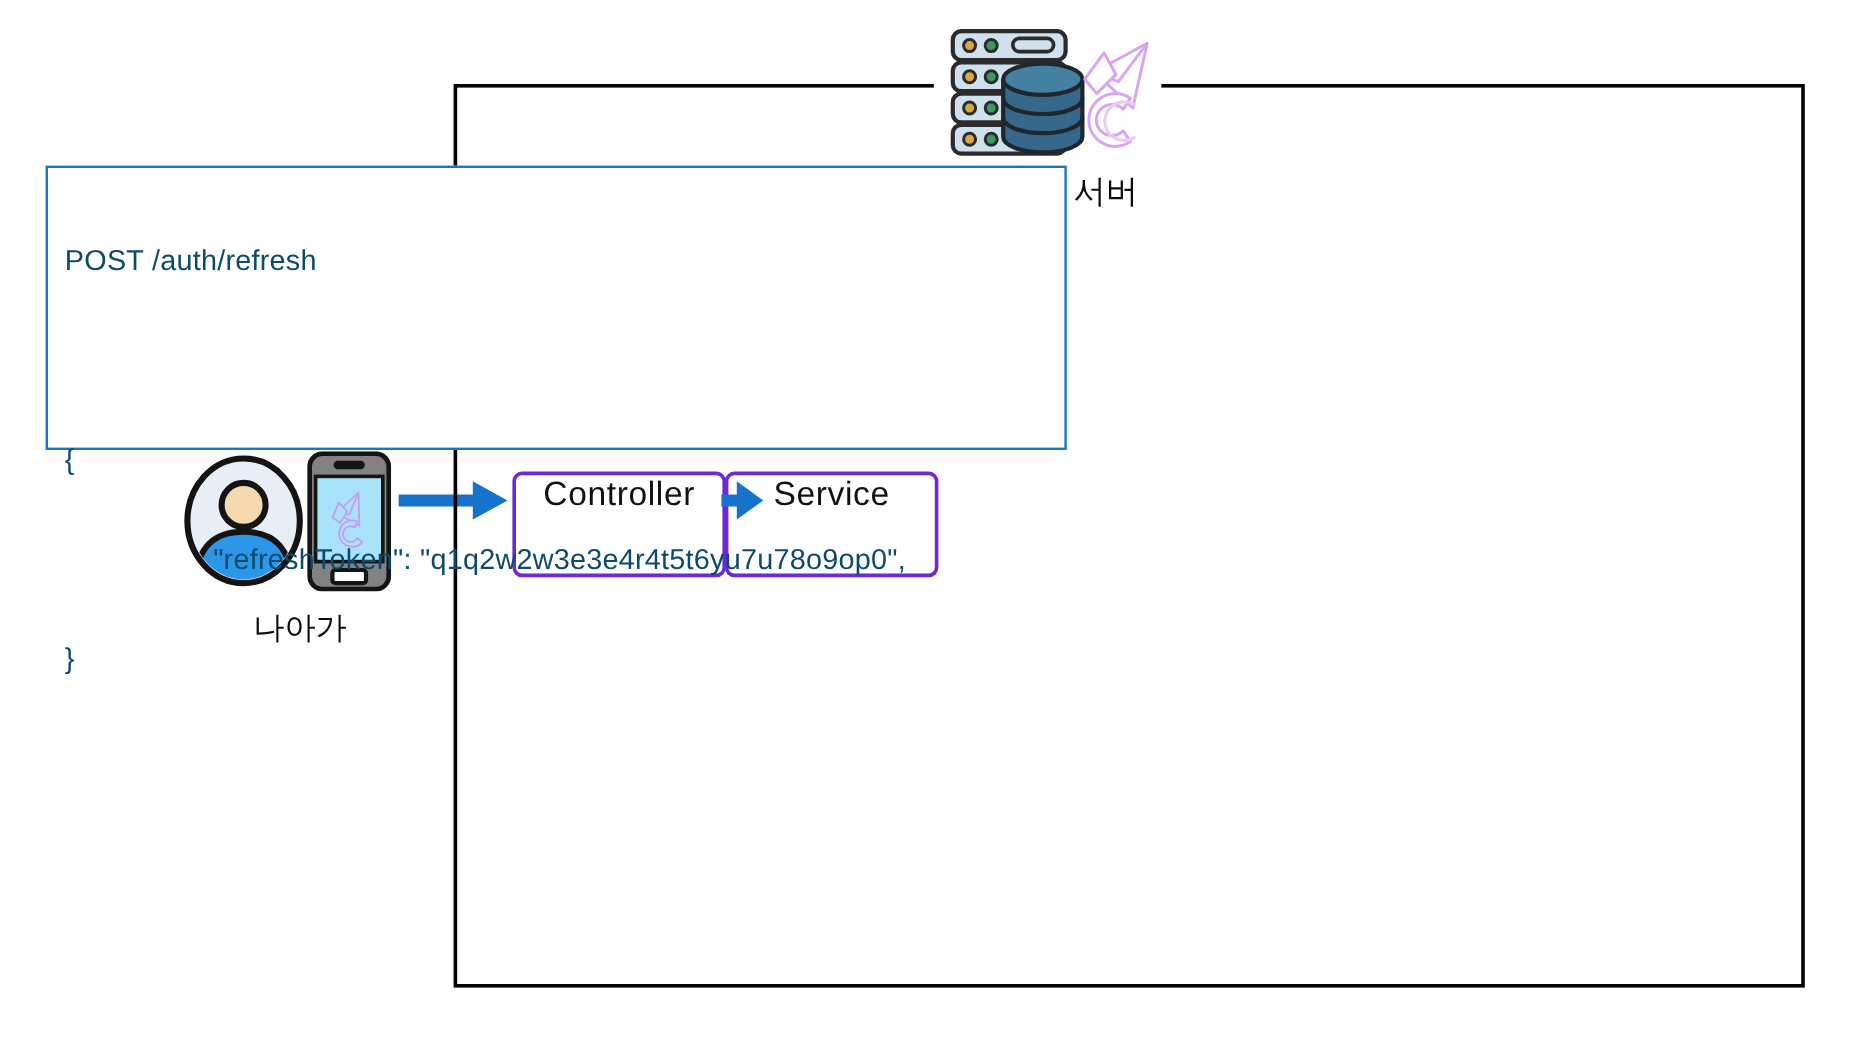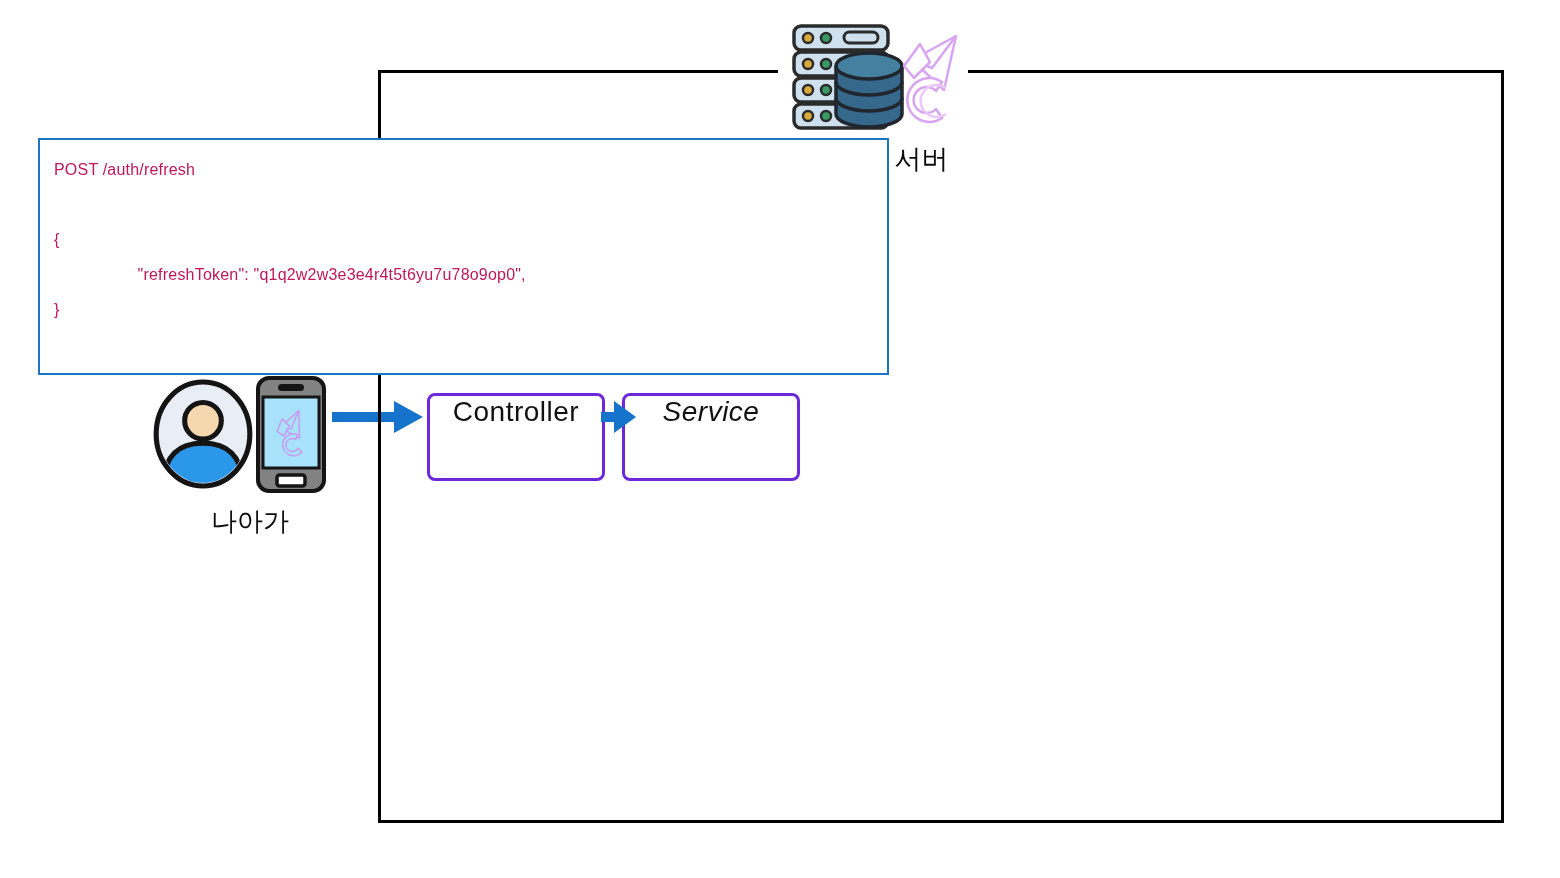--- a/index.html
+++ b/index.html
@@ -25,40 +25,41 @@
   .code-box{
     left:38px;top:138px;width:833px;height:221px;
     background:#ffffff;
     border:2px solid #1a76c2;
     z-index:6;
     padding:12px 0 0 14px;
     box-sizing:content-box;
   }
   .code-line{
     white-space:pre;
-    font-size:16px;
+    font-size:24px;
     line-height:35px;
     min-height:35px;
-    color:#be185d;
+    color:#0c4a6e;
     letter-spacing:0.2px;
+    margin-top:48px;
   }
 
   
   .flow-box{
     width:172px;height:82px;
     border:3px solid #6d28d9;
     border-radius:8px;
     background:#fff;
     display:flex;align-items:flex-start;justify-content:center;
     font-size:28px;
     letter-spacing:0.5px;
     z-index:2;
   }
   .controller-box{left:427px;top:393px;}
-  .service-box{left:622px;top:393px;font-style:italic;}
+  .service-box{left:604px;top:393px;}
 
   .arrow{z-index:3;}
   .arrow-under{z-index:0;}
 
   .icon-layer{z-index:4;}
 
   
   .server-label{
     left:806px;top:141px;
     font-size:27px;
@@ -66,21 +67,20 @@
     z-index:2;
     color:#0b0b0b;
   }
   .client-label{
     left:125px;top:506px;width:250px;
     text-align:center;
     font-size:26px;
     line-height:35px;
     z-index:2;
     color:#0b0b0b;
-    font-family:Liberation Mono, monospace;
   }
 </style>
 </head>
 <body>
 
 <div class="canvas">
 
   <svg class="abs arrow-under" style="left:332px;top:398px;" width="92" height="38" viewBox="0 0 92 38">
     <polygon points="0,14 62,14 62,3 91,19 62,35 62,24 0,24" fill="#1573cb"></polygon>
   </svg>

